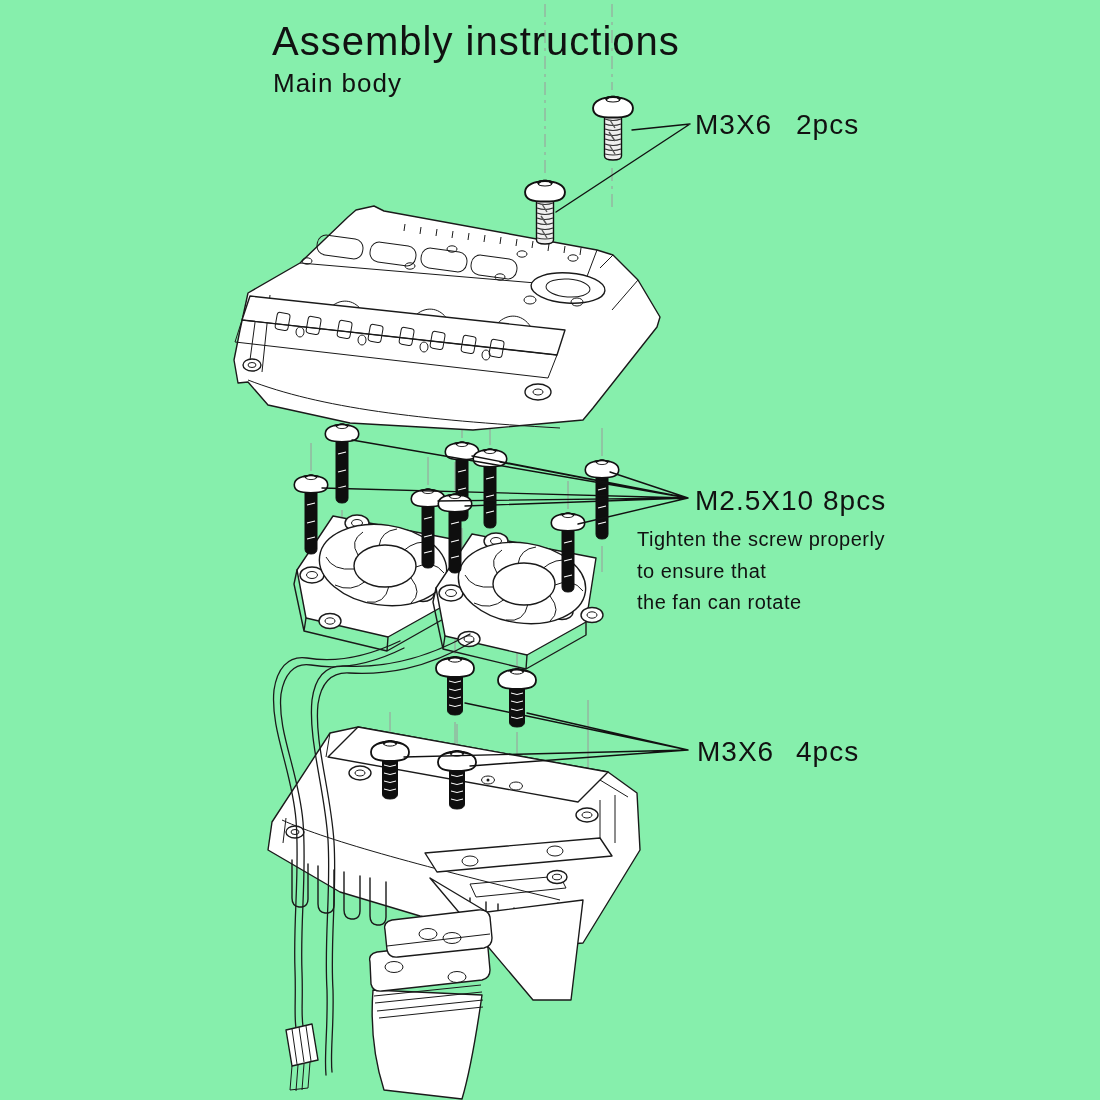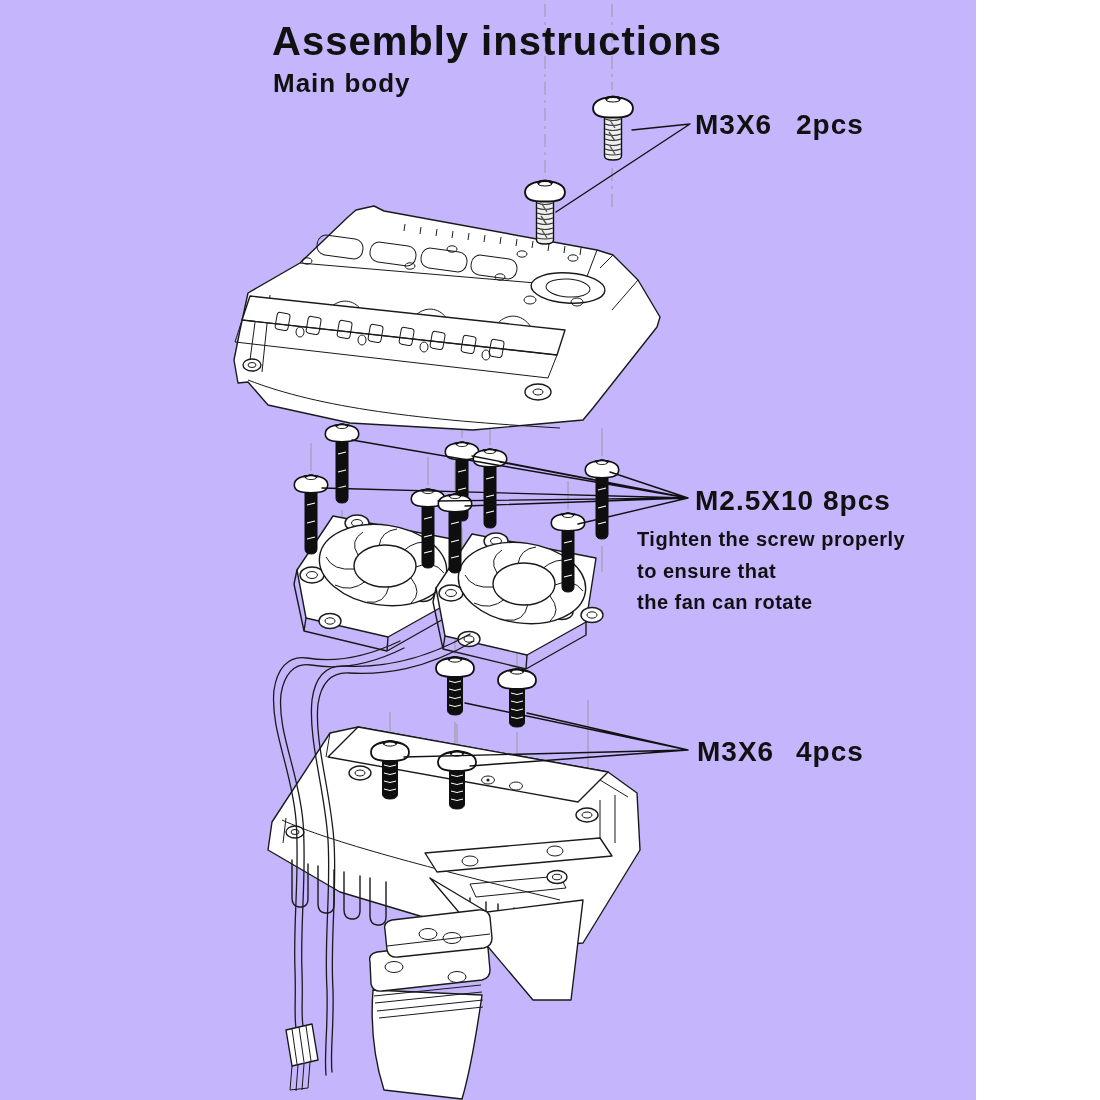--- a/index.html
+++ b/index.html
@@ -1,17 +1,17 @@
 <!DOCTYPE html>
 <html><head>
 <meta charset="utf-8">
 <style>
   html,body{margin:0;padding:0;background:#fff;}
-  .stage{position:relative;width:976px;height:1100px;background:#c4b5fd;overflow:hidden;
-         font-family:"Liberation Sans","DejaVu Sans",sans-serif;font-weight:bold;}
+  .stage{position:relative;width:1100px;height:1100px;background:#86efac;overflow:hidden;
+         font-family:"Liberation Sans","DejaVu Sans",sans-serif;}
   svg{display:block}
   .title{font-size:40px;letter-spacing:1px;fill:#111;}
   .subtitle{font-size:26px;letter-spacing:1px;fill:#111;}
   .callout{font-size:28px;letter-spacing:1px;fill:#111;}
   .note{font-size:20px;letter-spacing:.5px;fill:#111;}
   .ln{stroke:#1a1a1a;stroke-width:1.4;fill:none;stroke-linejoin:round;stroke-linecap:round;}
   .lnf{stroke:#1a1a1a;stroke-width:1.4;fill:#fff;stroke-linejoin:round;stroke-linecap:round;}
   .thin{stroke:#1a1a1a;stroke-width:1;fill:none;stroke-linejoin:round;}
   .leader{stroke:#111;stroke-width:1.4;fill:none;stroke-linecap:round;}
   .cl{stroke:#9a9a9a;stroke-width:1;fill:none;stroke-dasharray:13 5 3 5;}

